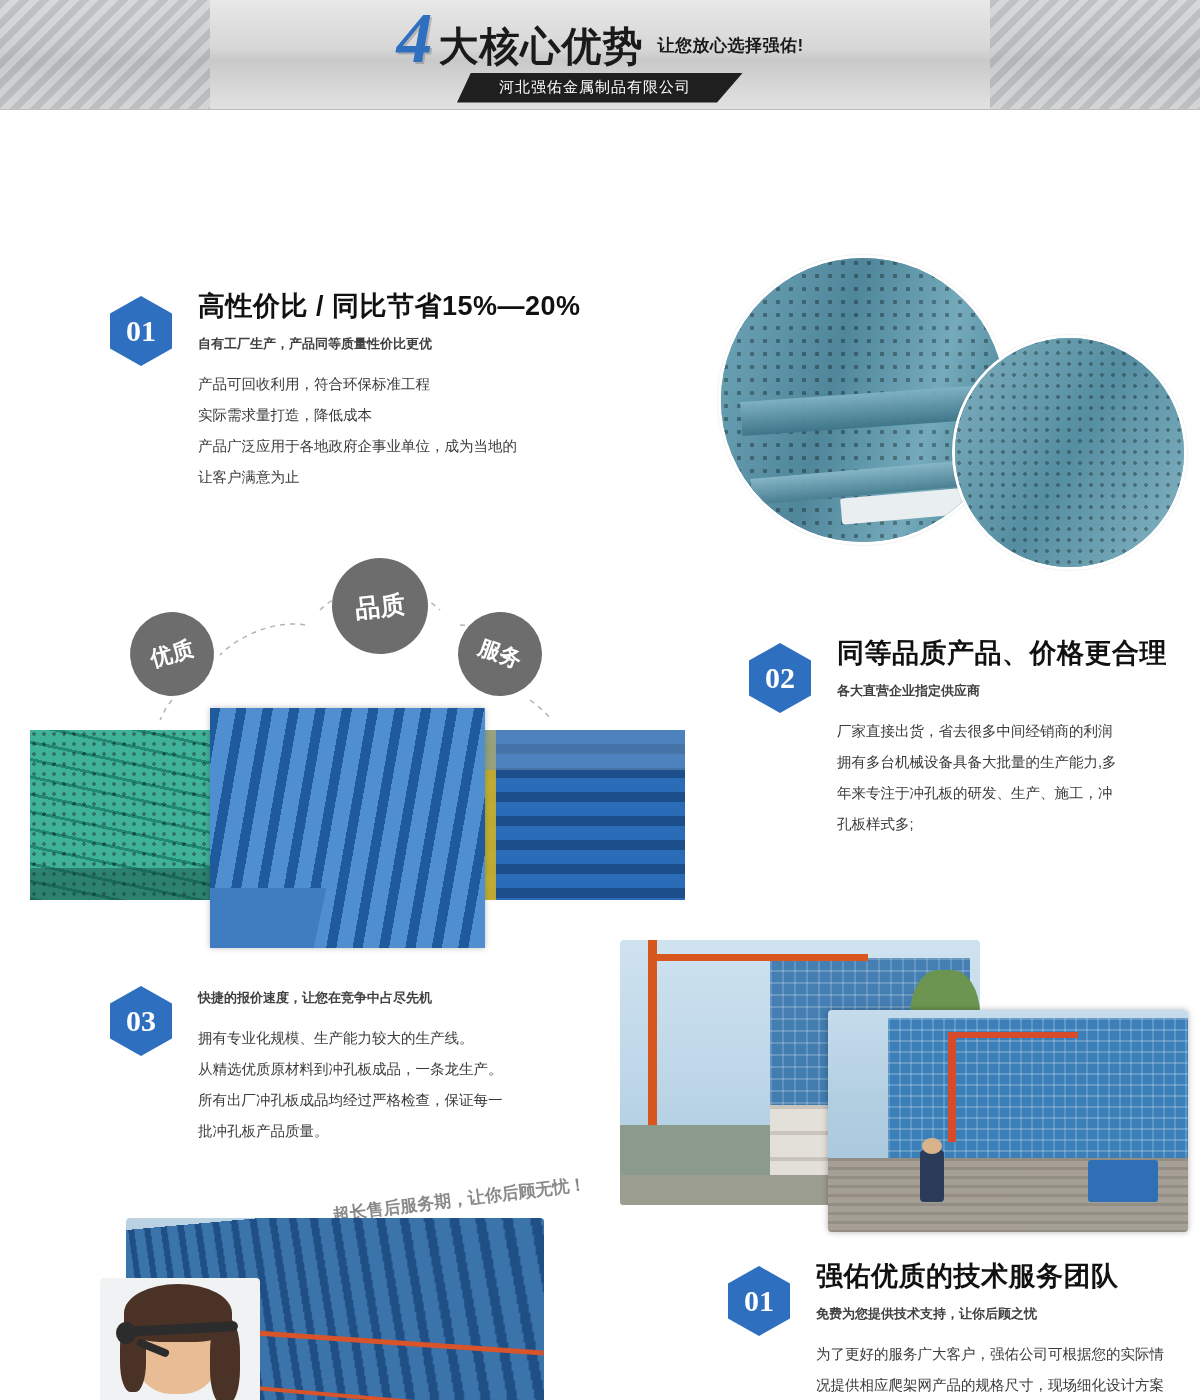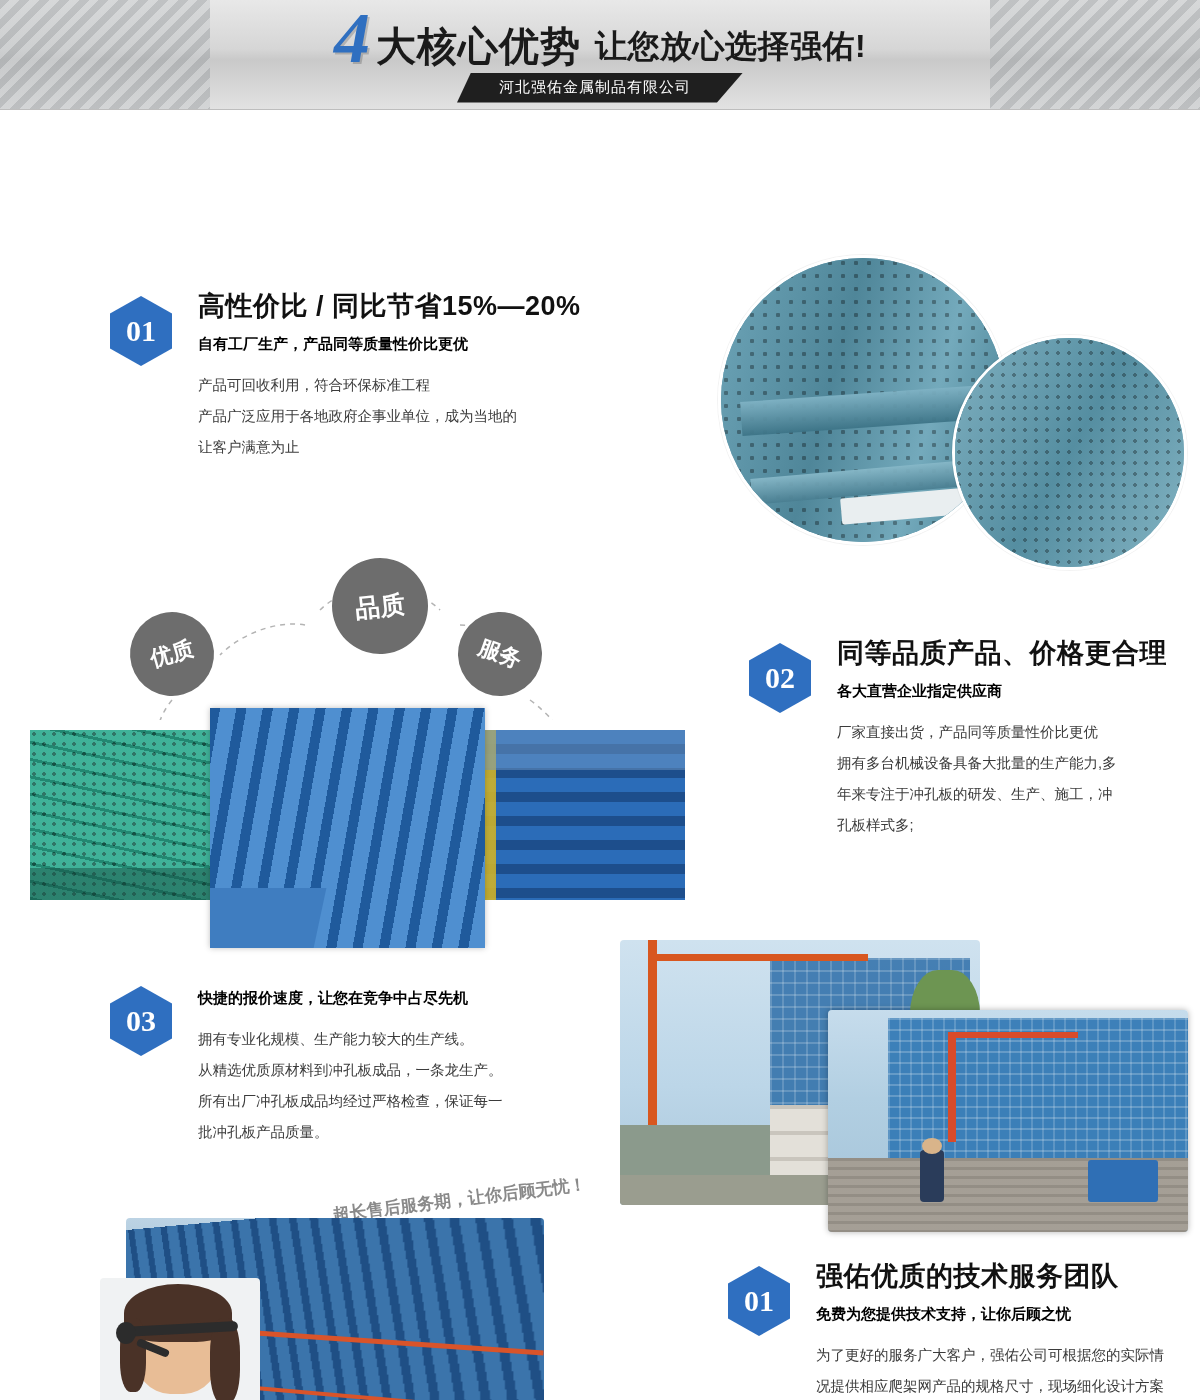--- a/index.html
+++ b/index.html
@@ -34,21 +34,21 @@
     font-size: 72px; font-weight: bold; font-style: italic;
     color: #2f6fc0; line-height: 62px;
     text-shadow: 2px 2px 0 rgba(0,0,0,.18);
     margin-right: 2px;
   }
   .head-main {
     font-size: 40px; font-weight: bold; color: #1a1a1a; line-height: 46px;
     letter-spacing: 1px;
   }
   .head-sub {
-    font-size: 32px; font-weight: bold; color: #1a1a1a; line-height: 46px;
+    font-size: 17px; font-weight: bold; color: #1a1a1a; line-height: 46px;
     margin-left: 10px; letter-spacing: .5px;
   }
   .company-bar {
     margin-top: 4px; position: relative;
     background: #1f1f1f; color: #ffffff;
     font-size: 15px; letter-spacing: 1px;
     padding: 5px 52px 6px 42px;
     clip-path: polygon(14px 0, 100% 0, calc(100% - 26px) 100%, 0 100%);
   }
 
@@ -62,21 +62,21 @@
     clip-path: polygon(50% 0%, 100% 25%, 100% 75%, 50% 100%, 0% 75%, 0% 25%);
     display: flex; align-items: center; justify-content: center;
     font-size: 30px; font-weight: bold;
     font-family: "Liberation Serif", "DejaVu Serif", serif;
   }
   .title-main {
     font-size: 27px; font-weight: bold; color: #111; letter-spacing: .5px;
     white-space: nowrap;
   }
   .title-sub {
-    margin-top: 11px; font-size: 15px; font-weight: bold; color: #000000;
+    margin-top: 11px; font-size: 13px; font-weight: bold; color: #404040;
     white-space: nowrap;
   }
   .body-text {
     margin-top: 16px; font-size: 14.5px; color: #3b3b3b; line-height: 31px;
   }
   .body-text p { white-space: nowrap; }
 
   
   .photo { position: absolute; overflow: hidden; }
   .rounded { border-radius: 6px; }
@@ -132,20 +132,21 @@
 
 <div class="sheet">
 
   <div class="block" style="left:110px; top:178px;">
     <div class="badge" style="left:0; top:8px;">01</div>
     <div style="margin-left:88px;">
       <div class="title-main">高性价比 / 同比节省15%—20%</div>
       <div class="title-sub">自有工厂生产，产品同等质量性价比更优</div>
       <div class="body-text">
         <p>产品可回收利用，符合环保标准工程</p>
+        <p>实际需求量打造，降低成本</p>
         <p>产品广泛应用于各地政府企事业单位，成为当地的</p>
         <p>让客户满意为止</p>
       </div>
     </div>
   </div>
 
   <div class="circ" style="left:718px; top:145px; width:290px; height:290px;">
     <div class="inner perf" style="background-color:#5e96ab;
         background-image:
           radial-gradient(circle at 5px 5px, rgba(0,0,0,.32) 2px, rgba(255,255,255,0) 2.5px),
@@ -198,21 +199,21 @@
     <div style="position:absolute; left:0; top:0; width:26px; height:100%; background:linear-gradient(to right,#e6c52a,#cbb02a); opacity:.9;"></div>
     <div style="position:absolute; left:0; top:0; width:100%; height:40px; background:#6f97c4; opacity:.5;"></div>
   </div>
 
   <div class="block" style="left:749px; top:525px;">
     <div class="badge" style="left:0; top:8px;">02</div>
     <div style="margin-left:88px;">
       <div class="title-main">同等品质产品、价格更合理</div>
       <div class="title-sub">各大直营企业指定供应商</div>
       <div class="body-text">
-        <p>厂家直接出货，产品同等质量性价比更优</p>
+        <p>厂家直接出货，省去很多中间经销商的利润</p>
         <p>拥有多台机械设备具备大批量的生产能力,多</p>
         <p>年来专注于冲孔板的研发、生产、施工，冲</p>
         <p>孔板样式多;</p>
       </div>
     </div>
   </div>
 
   <div class="block" style="left:110px; top:868px;">
     <div class="badge" style="left:0; top:8px;">03</div>
     <div style="margin-left:88px;">

